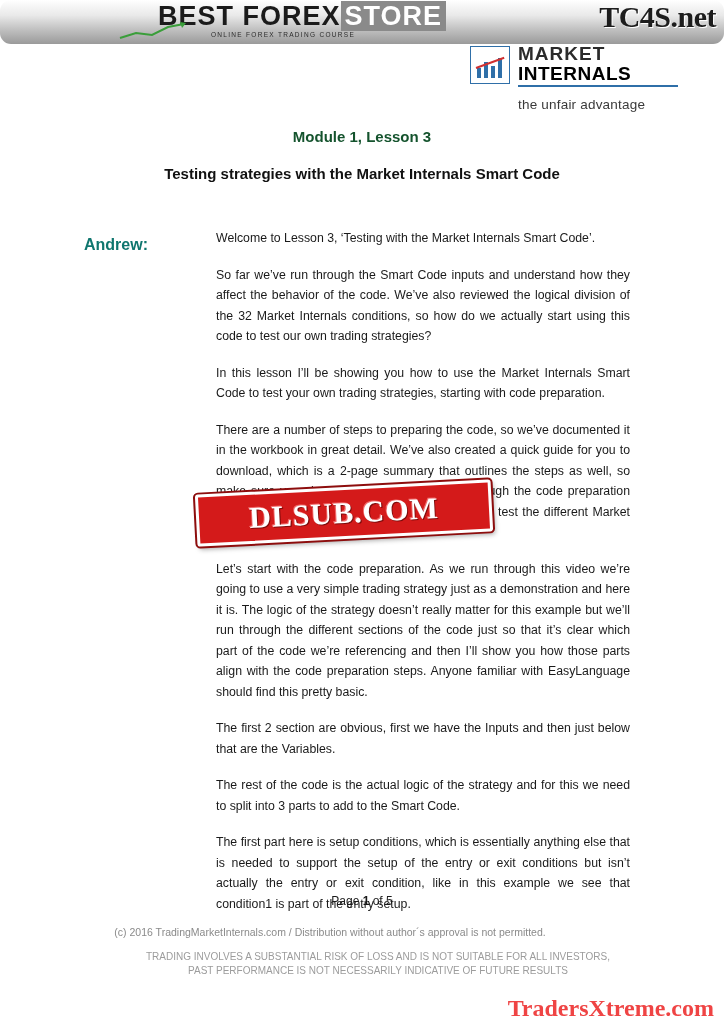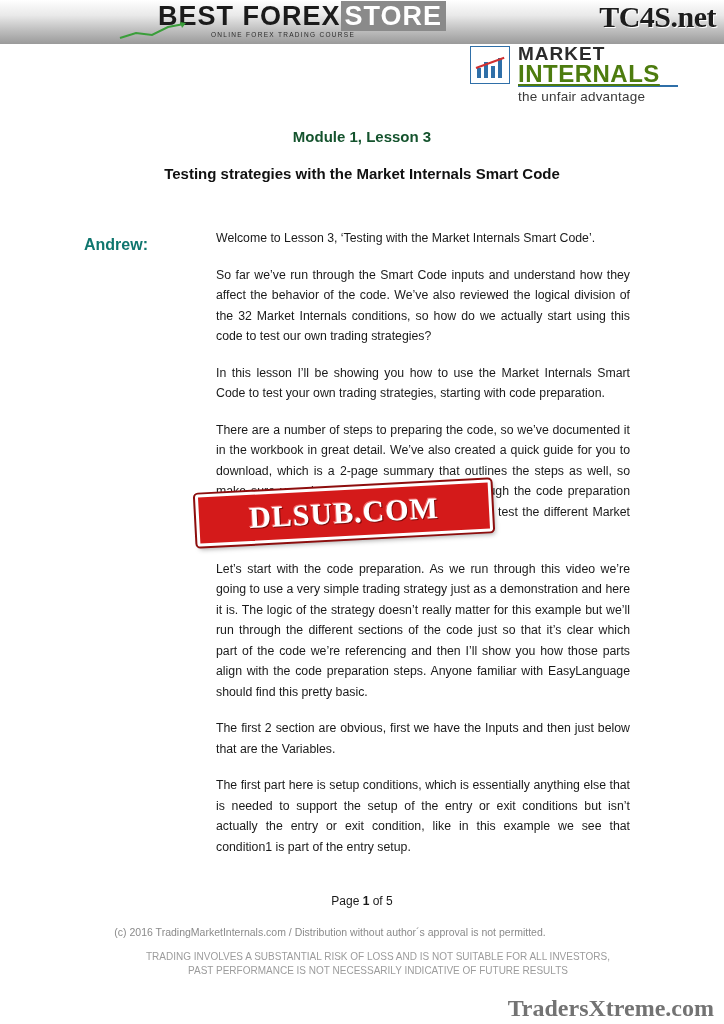--- a/index.html
+++ b/index.html
@@ -16,20 +16,21 @@
   }
 
   
   .header-band {
     position: absolute;
     top: 0;
     left: 0;
     width: 724px;
     height: 44px;
     background: linear-gradient(to bottom, #ffffff 0%, #e9e9e9 35%, #bdbdbd 70%, #9a9a9a 100%);
+    border-radius: 11px;
   }
   .bfs-logo {
     position: absolute;
     top: 2px;
     left: 158px;
     width: 250px;
     height: 42px;
     text-align: center;
   }
   .bfs-line1 {
@@ -111,36 +112,35 @@
   }
   .mi-market {
     font-weight: bold;
     font-size: 19px;
     color: #2b2b2b;
     letter-spacing: 1px;
     line-height: 20px;
   }
   .mi-internals {
     font-weight: bold;
-    font-size: 24px;
-    color: #4d7c0f;
+    font-size: 19px;
+    color: #000000;
     letter-spacing: 0.5px;
     line-height: 20px;
-    text-decoration: underline;
   }
   .mi-underline {
     width: 160px;
     height: 2px;
     background: #2f6fa8;
     margin-top: 1px;
   }
   .mi-tag {
     font-size: 13.5px;
     color: #3a3a3a;
-    margin-top: 2px;
+    margin-top: 10px;
     letter-spacing: 0.2px;
   }
 
   
   .doc-title1 {
     position: absolute;
     top: 128px;
     left: 0;
     width: 724px;
     text-align: center;
@@ -237,21 +237,21 @@
     line-height: 14px;
     color: #9c9c9c;
   }
   .tx-logo {
     position: absolute;
     bottom: 2px;
     right: 10px;
     font-family: "Liberation Serif", serif;
     font-weight: bold;
     font-size: 24px;
-    color: #737373;
+    color: #ef4444;
     text-shadow: 1px 1px 0 #ffffff;
   }
 </style>
 </head>
 <body>
 
 <div class="header-band">
   <div class="bfs-logo">
     <div class="bfs-line1">
       <span>BEST FOREX</span><span class="bfs-store">STORE</span>
@@ -285,20 +285,21 @@
 <div class="doc-title2">Testing strategies with the Market Internals Smart Code</div>
 
 <div class="speaker">Andrew:</div>
 <div class="body-col">
   <p>Welcome to Lesson 3, ‘Testing with the Market Internals Smart Code’.</p>
   <p>So far we’ve run through the Smart Code inputs and understand how they affect the behavior of the code. We’ve also reviewed the logical division of the 32 Market Internals conditions, so how do we actually start using this code to test our own trading strategies?</p>
   <p>In this lesson I’ll be showing you how to use the Market Internals Smart Code to test your own trading strategies, starting with code preparation.</p>
   <p>There are a number of steps to preparing the code, so we’ve documented it in the workbook in great detail. We’ve also created a quick guide for you to download, which is a 2-page summary that outlines the steps as well, so make sure you check that one out. We’ll all through the code preparation steps and then after that we’ll look at how we can test the different Market Internals conditions.</p>
   <p>Let’s start with the code preparation. As we run through this video we’re going to use a very simple trading strategy just as a demonstration and here it is. The logic of the strategy doesn’t really matter for this example but we’ll run through the different sections of the code just so that it’s clear which part of the code we’re referencing and then I’ll show you how those parts align with the code preparation steps. Anyone familiar with EasyLanguage should find this pretty basic.</p>
   <p>The first 2 section are obvious, first we have the Inputs and then just below that are the Variables.</p>
+  <p>The rest of the code is the actual logic of the strategy and for this we need to split into 3 parts to add to the Smart Code.</p>
   <p>The first part here is setup conditions, which is essentially anything else that is needed to support the setup of the entry or exit conditions but isn’t actually the entry or exit condition, like in this example we see that condition1 is part of the entry setup.</p>
 </div>
 
 <div class="watermark">
   <span>DLSUB.COM</span>
 </div>
 
 <div class="page-num">
   <span>Page </span><b>1</b><span> of </span><span>5</span>
 </div>

